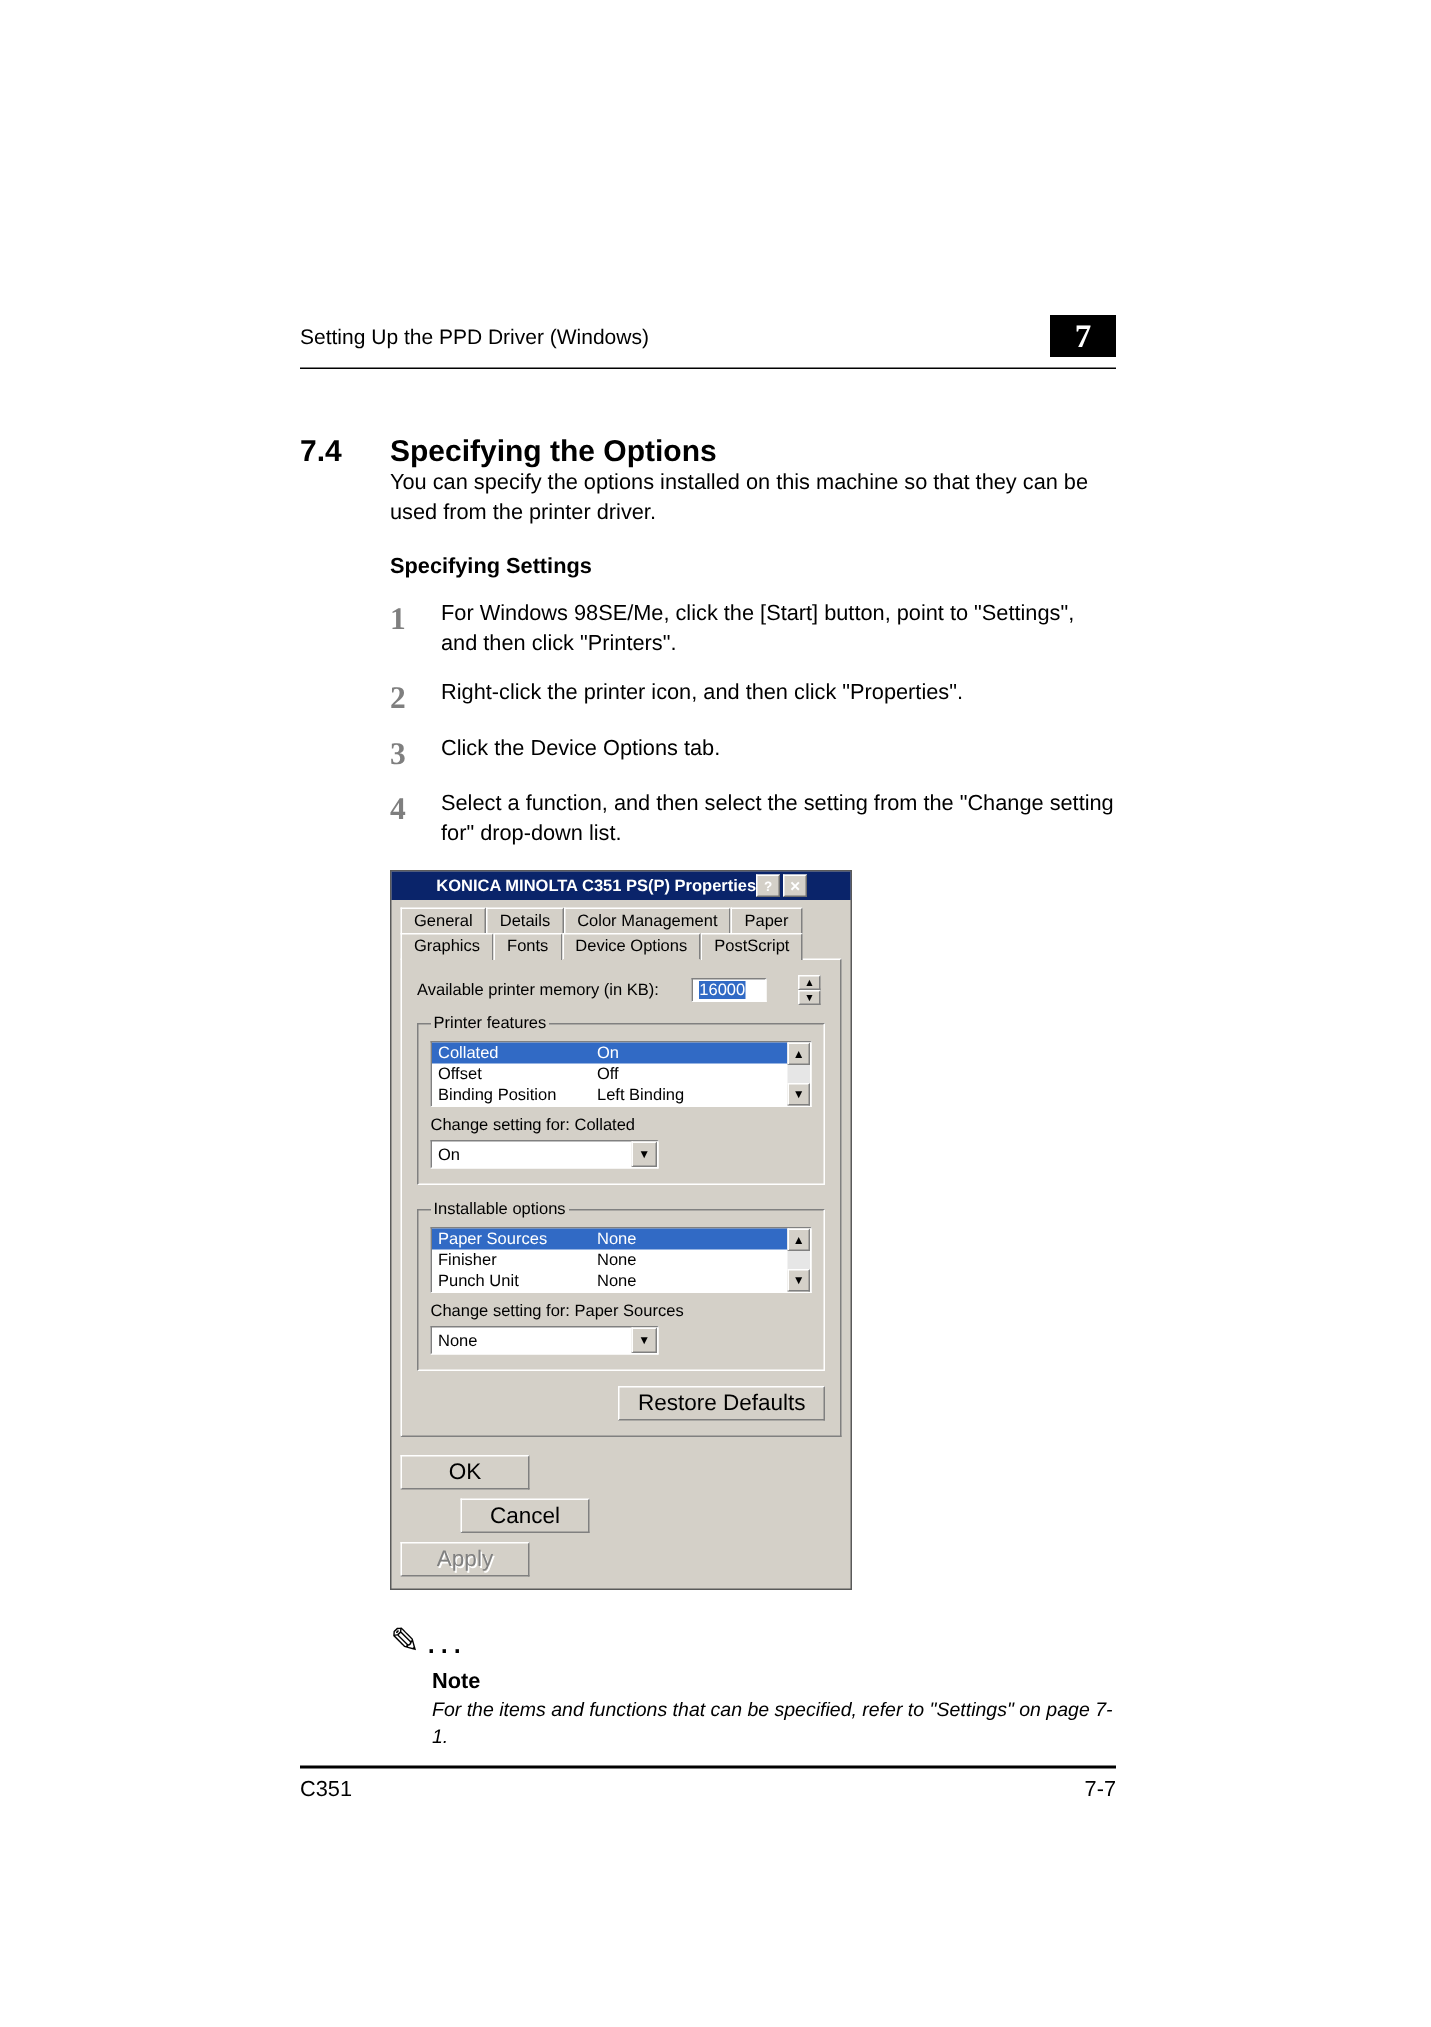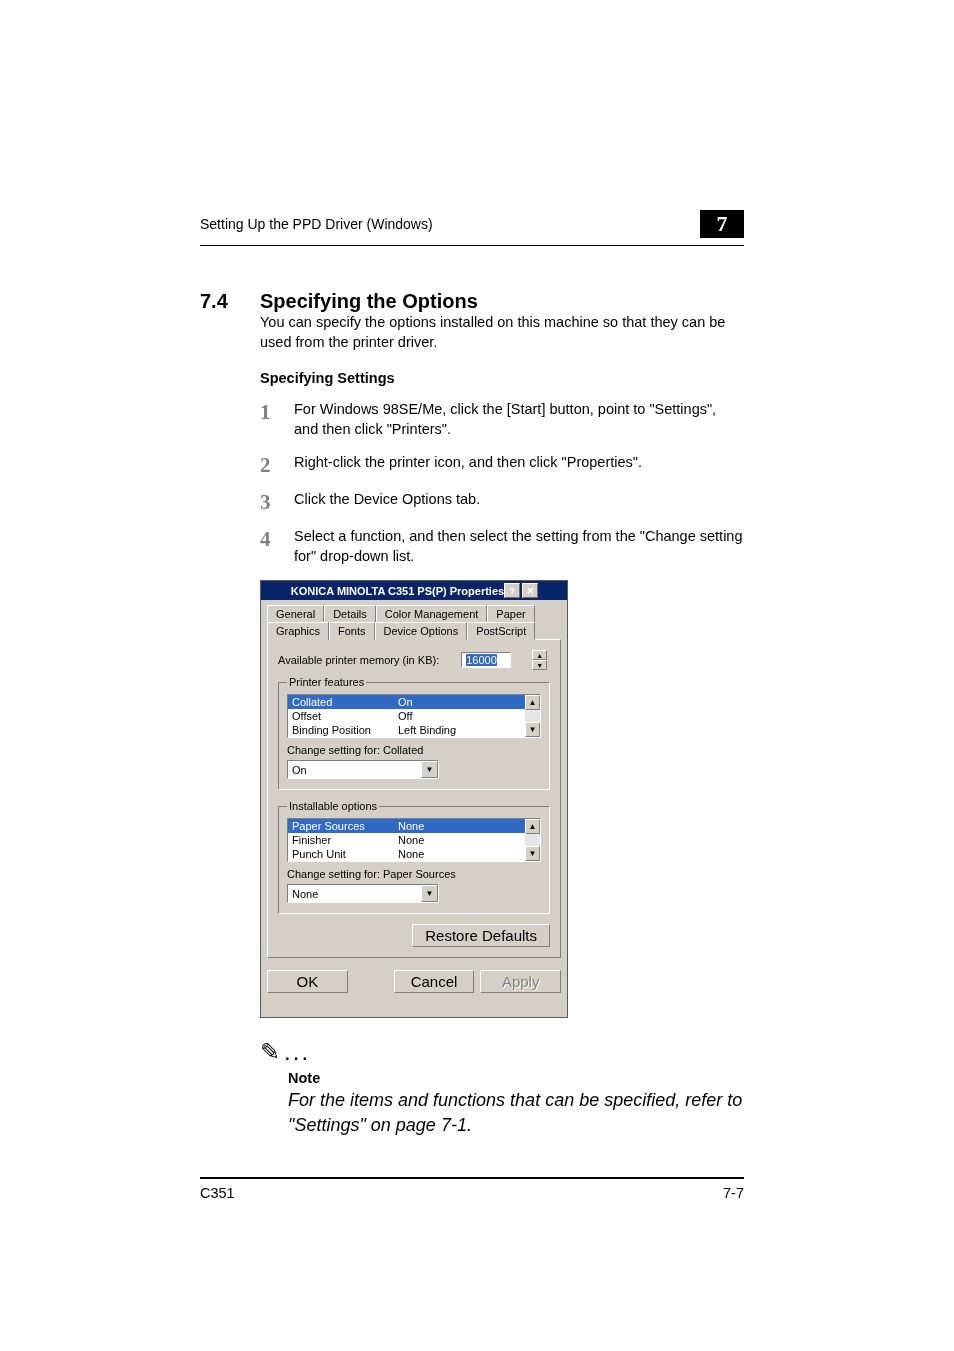--- a/index.html
+++ b/index.html
@@ -267,32 +267,33 @@
     border-left: 1px solid #fff;
     border-right: 1px solid #808080;
     border-bottom: 1px solid #808080;
     padding: 2px 12px;
     font-family: Tahoma, Arial, sans-serif;
     font-size: 15px;
     display: inline-flex; align-items: center; justify-content: center;
   }
   .dlg-actions {
     display: flex; justify-content: flex-start; gap: 6px;
-    padding: 6px 6px 24px 6px;
+    padding: 6px 6px 8px 6px;
+    flex-direction: column;
   }
   .btn3d.disabled { color: #808080; text-shadow: 1px 1px #fff; }
 
   .lbl { display: block; margin: 6px 0 4px 0; }
 
   
   .note-block { margin: 20px 0 0 60px; }
   .note-sym { font-size: 24px; }
   .note-dots { font-size: 24px; letter-spacing: 2px; margin-left: 4px; }
   .note-head { font-weight: bold; font-size: 14.5px; margin: 4px 0 2px 28px; }
-  .note-body { font-style: italic; font-size: 18px; line-height: 1.35; margin-left: 28px; }
+  .note-body { font-style: italic; font-size: 13px; line-height: 1.35; margin-left: 28px; }
 
   .footer {
     position: absolute;
     left: 200px;
     right: 210px;
     bottom: 150px;
   }
   .footer-rule { border-top: 2px solid #000; margin-bottom: 6px; }
   .footer-row { display: flex; justify-content: space-between; font-size: 14.5px; }
 </style>

